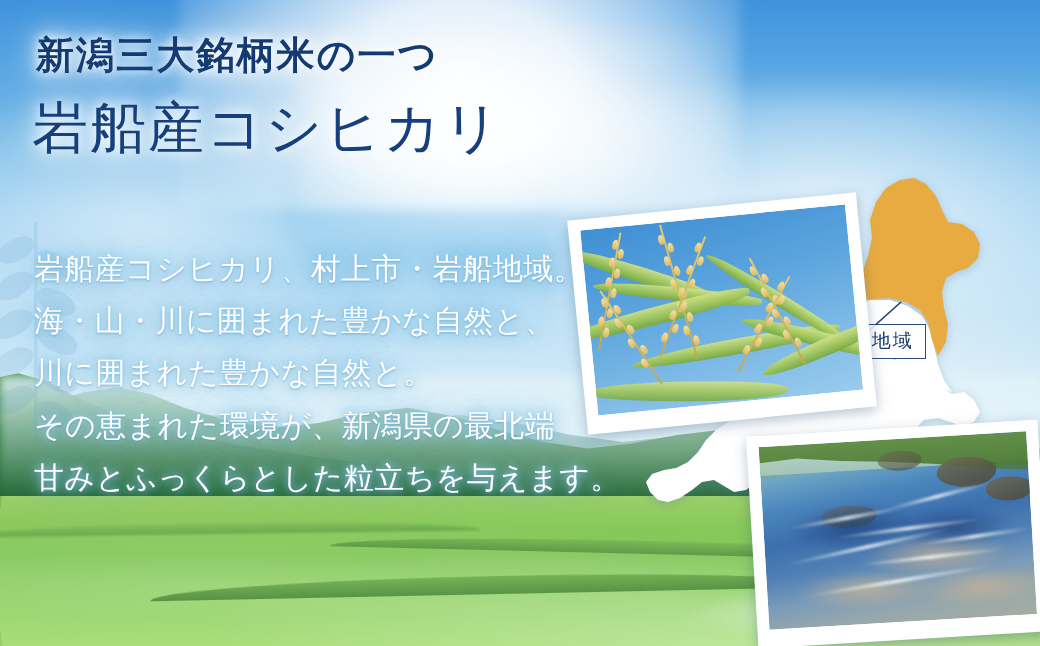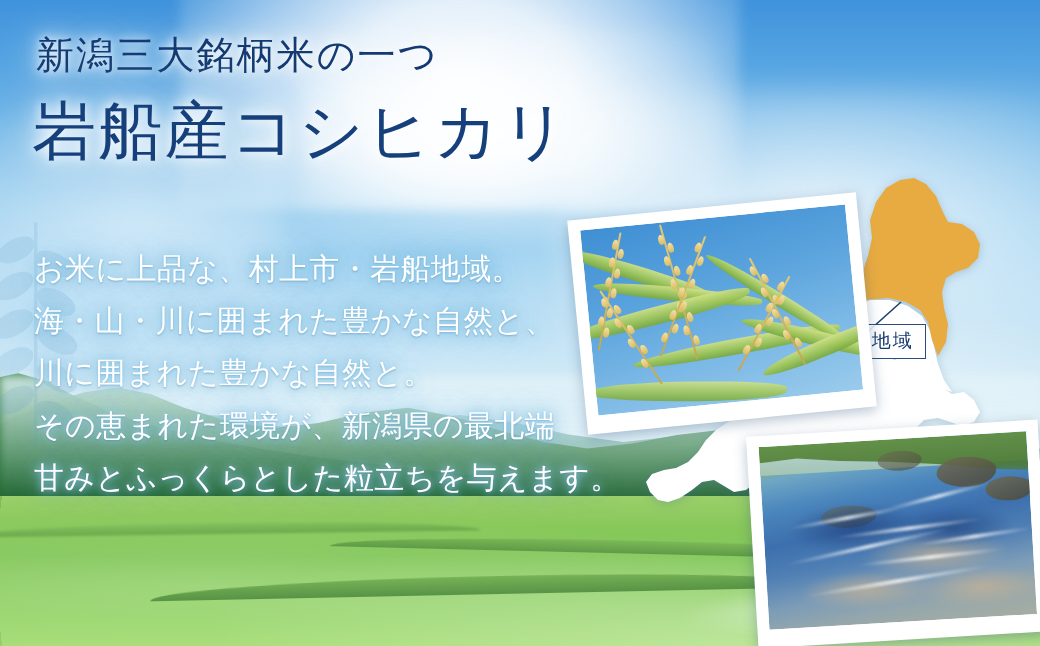--- a/index.html
+++ b/index.html
@@ -160,24 +160,25 @@
     position:absolute;left:36px;top:30px;
     font-size:38px;letter-spacing:.055em;
     color:#133a72;
     font-family:"Liberation Serif","DejaVu Serif",serif;
     text-shadow:
       0 0 9px rgba(255,255,255,.95),
       0 0 18px rgba(255,255,255,.9),
       0 0 30px rgba(255,255,255,.8),
       0 0 46px rgba(255,255,255,.55);
     white-space:nowrap;
+    font-weight:bold;
   }
   .title{
     position:absolute;left:32px;top:100px;
-    font-size:64px;line-height:1;letter-spacing:.035em;
+    font-size:56px;line-height:1;letter-spacing:.035em;
     color:#16407c;
     font-family:"Liberation Serif","DejaVu Serif",serif;
     text-shadow:
       0 0 11px rgba(255,255,255,.98),
       0 0 22px rgba(255,255,255,.95),
       0 0 38px rgba(255,255,255,.85),
       0 0 60px rgba(255,255,255,.6);
     white-space:nowrap;
   }
   .body-copy{
@@ -341,21 +342,21 @@
         <ellipse cx="73" cy="197" rx="21" ry="11.5" transform="rotate(28 73 197)"></ellipse>
       </g>
     </g>
   </svg>
 
   <div class="subtitle">新潟三大銘柄米の一つ</div>
 
   <div class="title">岩船産コシヒカリ</div>
 
   <div class="body-copy">
-    <p>お米に上品な、村上市・岩船地域。</p>
+    <p>岩船産コシヒカリ、村上市・岩船地域。</p>
     <p>海・山・川に囲まれた豊かな自然と、</p>
     <p>川に囲まれた豊かな自然と。</p>
     <p>その恵まれた環境が、新潟県の最北端</p>
     <p>甘みとふっくらとした粒立ちを与えます。</p>
   </div>
 
   <svg class="map" viewBox="0 0 420 400">
 
     <path fill="#ffffff" d="M205 215 C208 205 214 198 222 195 L238 192 L252 196 L262 204
          L276 210 L288 206 L300 212 L312 224 L322 236 L334 244 L346 242

